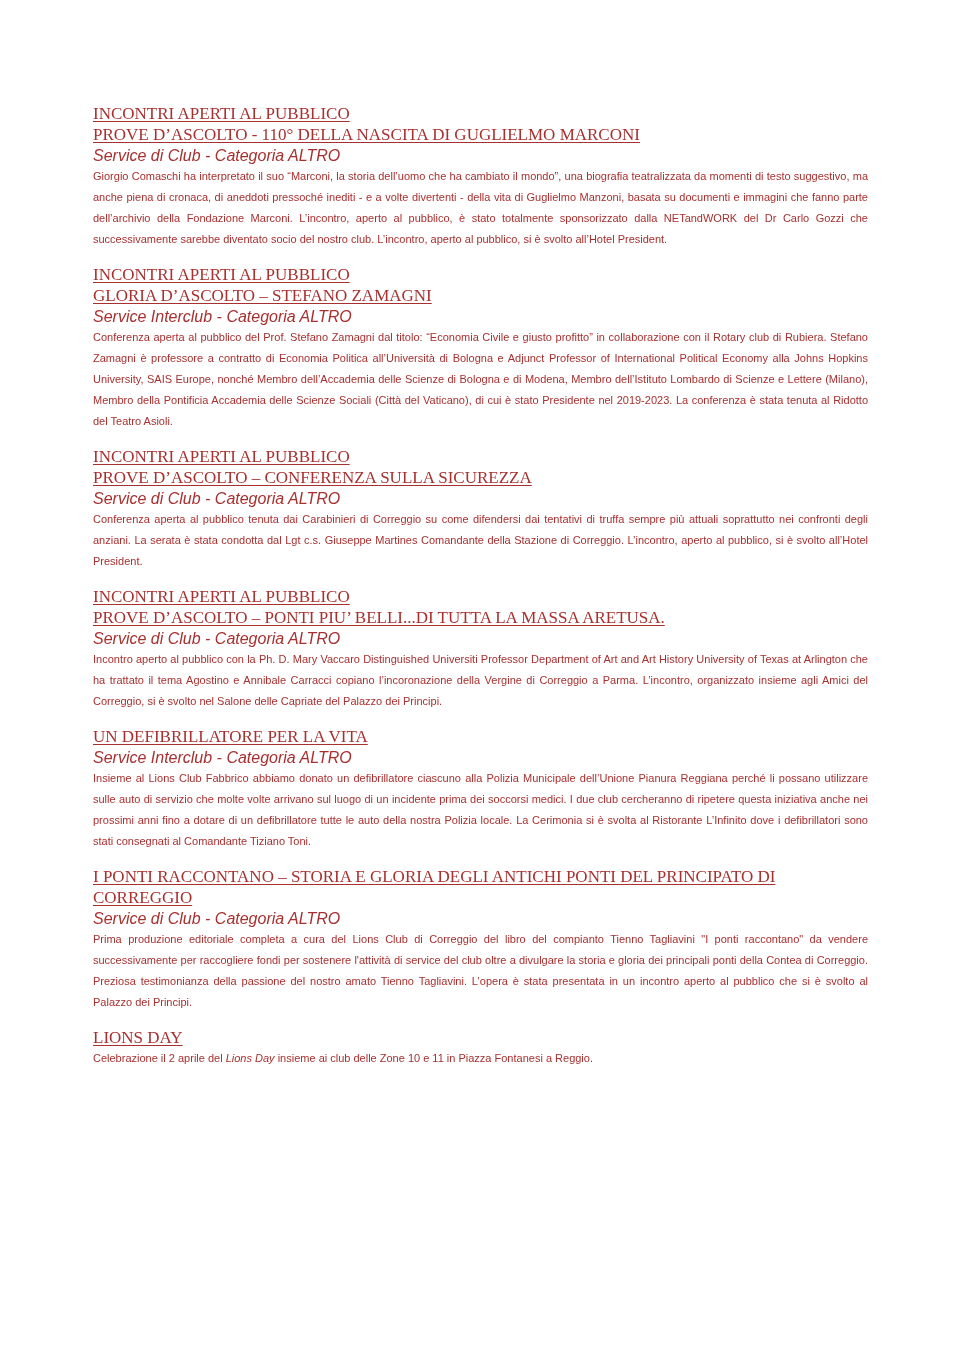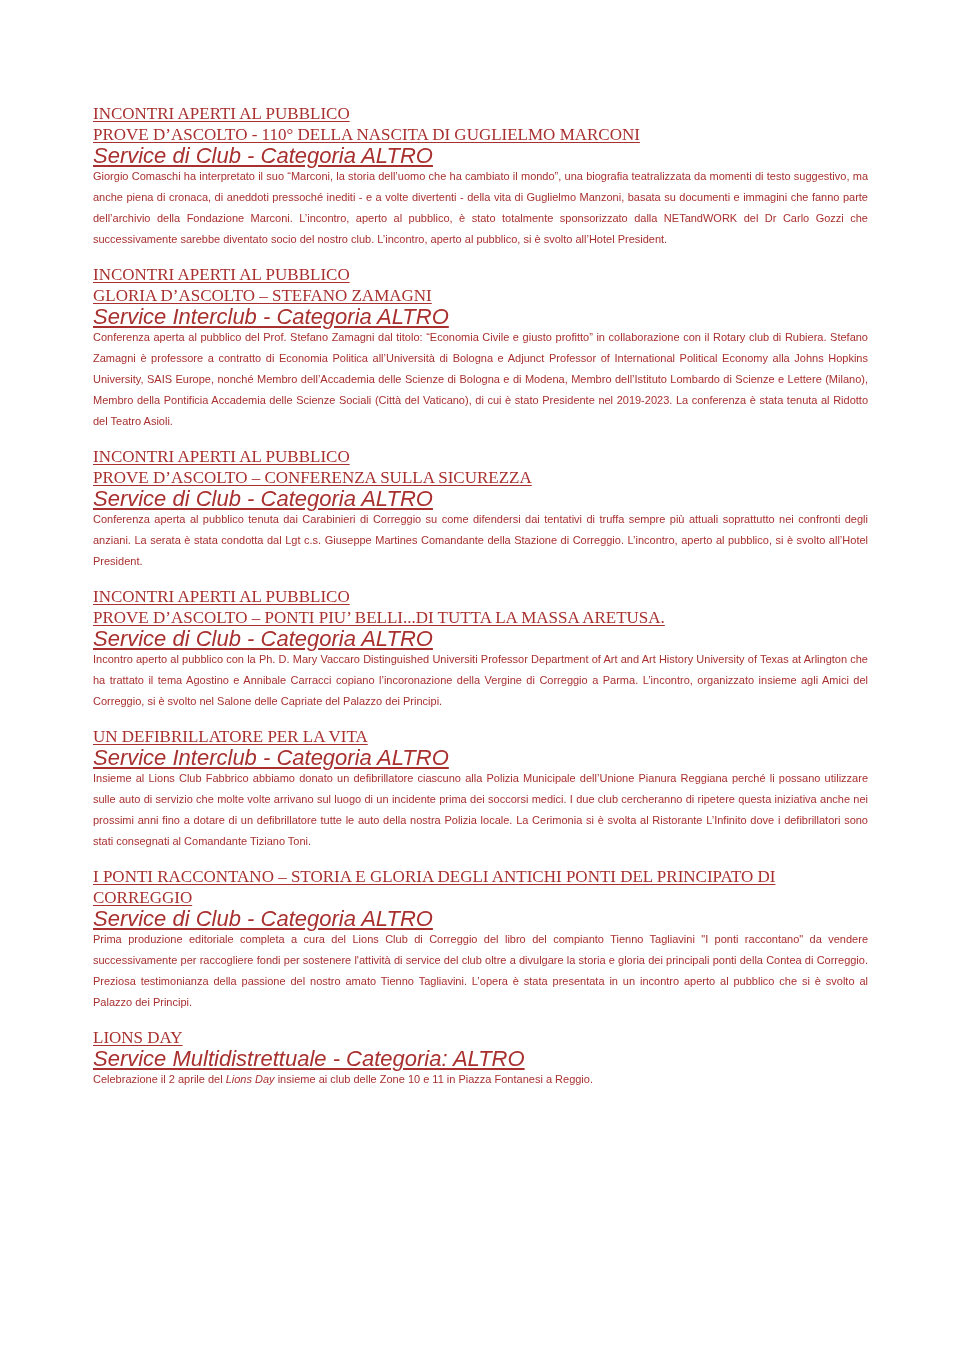--- a/index.html
+++ b/index.html
@@ -25,25 +25,24 @@
     font-size: 17px;
     font-weight: 400;
     line-height: 21px;
     color: var(--red);
     text-decoration: underline;
     text-underline-offset: 2px;
   }
   .category-line {
     font-family: "Liberation Sans", sans-serif;
     font-style: italic;
-    font-size: 22px;
+    font-size: 16px;
     font-weight: 400;
     line-height: 21px;
     color: var(--red);
-    text-decoration: underline;
     text-underline-offset: 2px;
   }
   .body-text {
     font-size: 11px;
     line-height: 21px;
     color: var(--red);
     text-align: justify;
   }
   .inline-italic { font-style: italic; }
 </style>
@@ -87,17 +86,16 @@
   </section>
 
   <section class="entry">
     <h2 class="title-line">I PONTI RACCONTANO – STORIA E GLORIA DEGLI ANTICHI PONTI DEL PRINCIPATO DI CORREGGIO</h2>
     <h3 class="category-line">Service di Club - Categoria ALTRO</h3>
     <p class="body-text">Prima produzione editoriale completa a cura del Lions Club di Correggio del libro del compianto Tienno Tagliavini "I ponti raccontano" da vendere successivamente per raccogliere fondi per sostenere l'attività di service del club oltre a divulgare la storia e gloria dei principali ponti della Contea di Correggio. Preziosa testimonianza della passione del nostro amato Tienno Tagliavini. L’opera è stata presentata in un incontro aperto al pubblico che si è svolto al Palazzo dei Principi.</p>
   </section>
 
   <section class="entry">
     <h2 class="title-line">LIONS DAY</h2>
-    <h3 class="category-line">Service Multidistrettuale - Categoria: ALTRO</h3>
     <p class="body-text"><span>Celebrazione il 2 aprile del </span><span class="inline-italic">Lions Day</span><span> insieme ai club delle Zone 10 e 11 in Piazza Fontanesi a Reggio.</span></p>
   </section>
 
 </div>
 
 </body></html>

